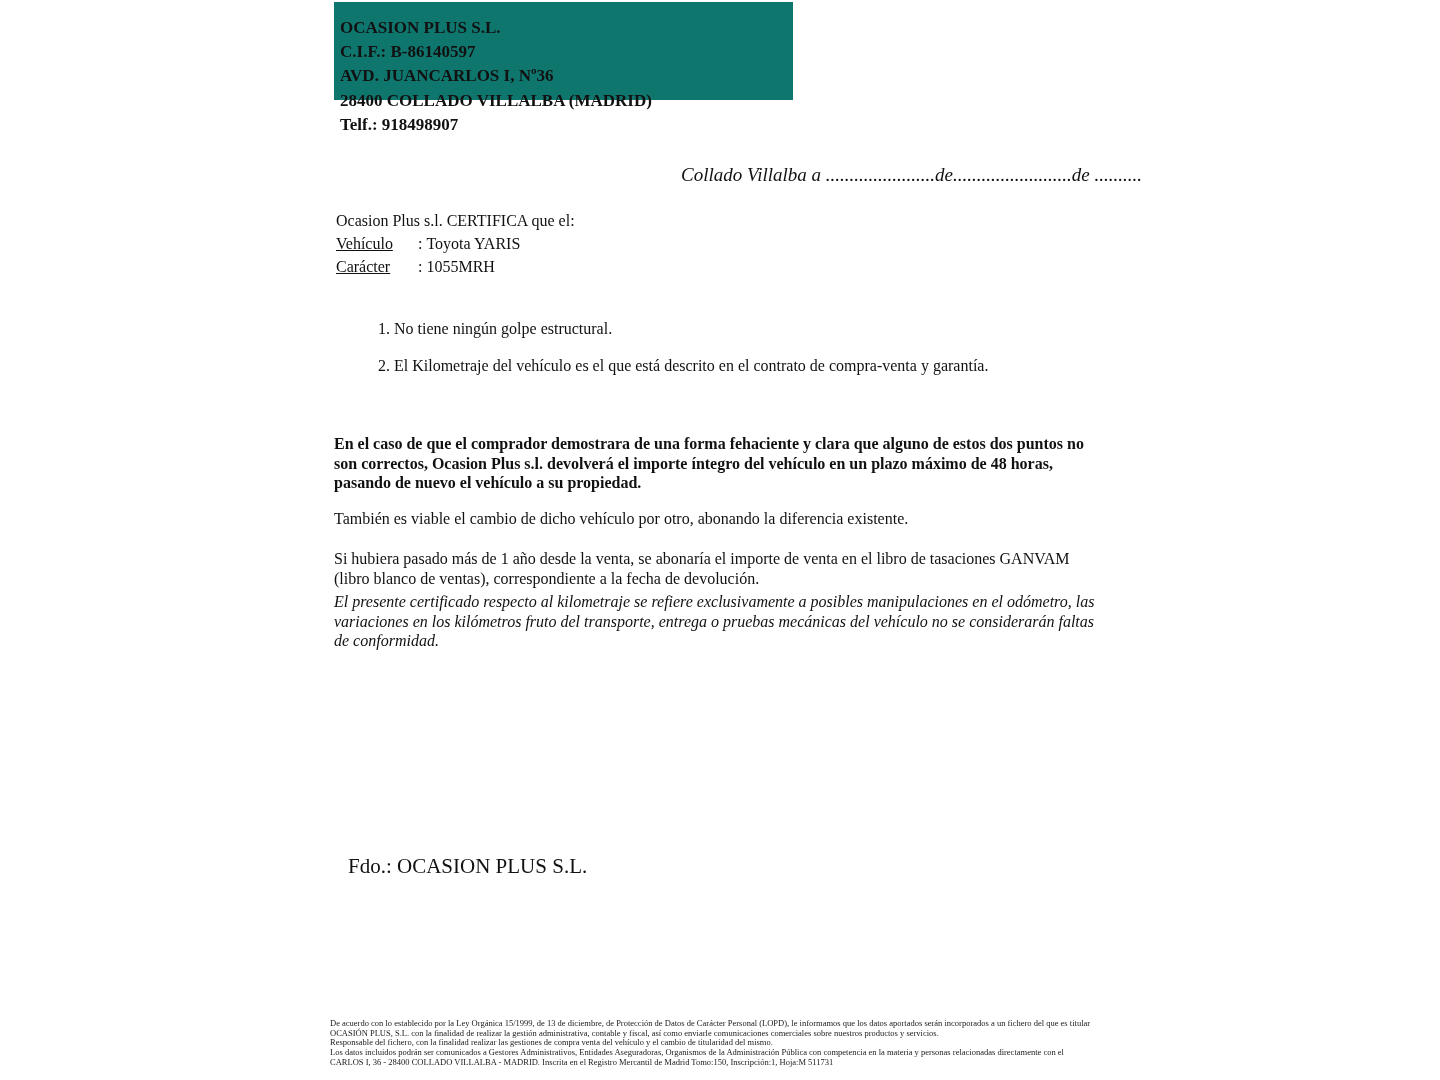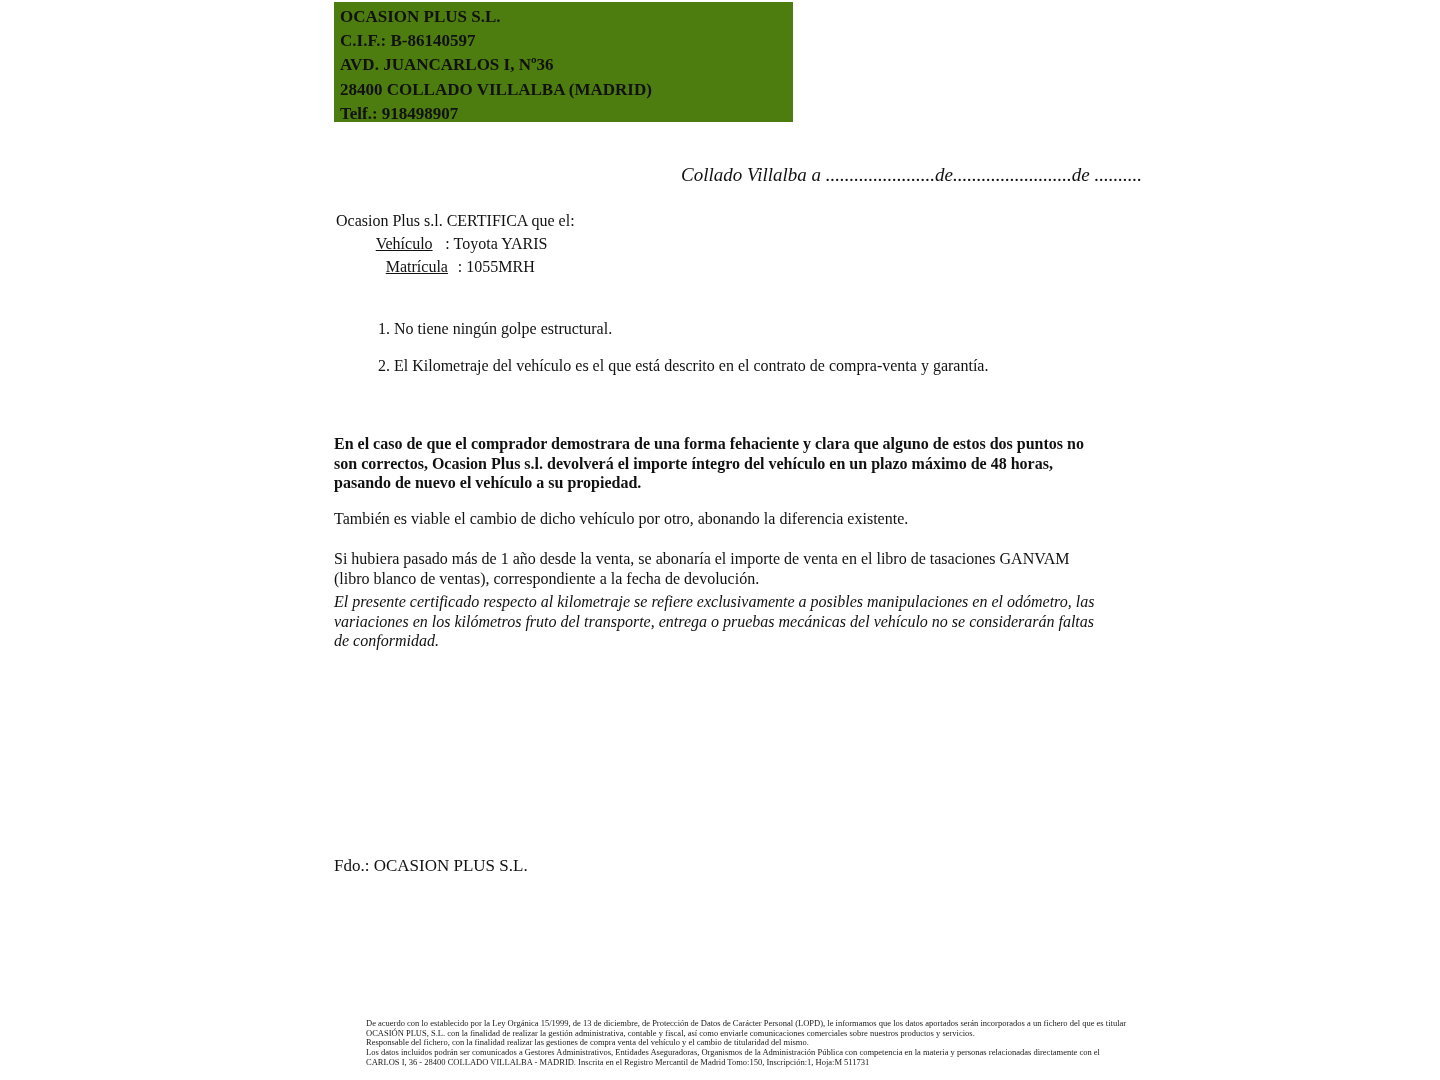--- a/index.html
+++ b/index.html
@@ -16,24 +16,24 @@
     color: #111111;
     overflow: hidden;
   }
 
   
   .header-box {
     position: absolute;
     left: 334px;
     top: 2px;
     width: 459px;
-    height: 120px;
-    background: #4d7c0f;
+    height: 98px;
+    background: #0f766e;
     box-sizing: border-box;
-    padding: 3px 0 0 6px;
+    padding: 14px 0 0 6px;
   }
   .header-line {
     font-size: 17px;
     font-weight: bold;
     line-height: 24.2px;
     white-space: nowrap;
   }
 
   
   .date-line {
@@ -46,21 +46,20 @@
     font-style: italic;
   }
 
   
   .cert-block {
     position: absolute;
     left: 336px;
     top: 209px;
     font-size: 16px;
     line-height: 23.2px;
-    text-align: center;
   }
   .field-label-wrap {
     display: inline-block;
     width: 82px;
   }
   .field-label {
     text-decoration: underline;
   }
   .field-sep {
     margin-right: 4px;
@@ -87,34 +86,33 @@
     line-height: 19.5px;
   }
   .para-1 { top: 434px; font-weight: bold; }
   .para-2 { top: 509px; }
   .para-3 { top: 549px; }
   .para-4 { top: 592px; font-style: italic; }
 
   
   .signature {
     position: absolute;
-    left: 334px;
+    left: 348px;
     top: 856px;
-    font-size: 17px;
+    font-size: 21px;
     line-height: 20px;
     white-space: nowrap;
   }
 
   
   .legal {
     position: absolute;
     left: 330px;
     top: 1019px;
     width: 780px;
-    margin-left: 36px;
   }
   .legal-line {
     font-size: 8.5px;
     line-height: 9.7px;
     white-space: nowrap;
     color: #1a1a1a;
   }
 </style>
 </head>
 <body>
@@ -130,21 +128,21 @@
   </div>
 
   <div class="date-line">Collado Villalba a .......................de.........................de ..........</div>
 
   <div class="cert-block">
     <div class="cert-intro">Ocasion Plus s.l. CERTIFICA que el:</div>
     <div class="cert-field">
       <span class="field-label-wrap"><span class="field-label">Vehículo</span></span><span class="field-sep">:</span><span class="field-value">Toyota YARIS</span>
     </div>
     <div class="cert-field">
-      <span class="field-label-wrap"><span class="field-label">Matrícula</span></span><span class="field-sep">:</span><span class="field-value">1055MRH</span>
+      <span class="field-label-wrap"><span class="field-label">Carácter</span></span><span class="field-sep">:</span><span class="field-value">1055MRH</span>
     </div>
   </div>
 
   <div class="point point-1">1. No tiene ningún golpe estructural.</div>
   <div class="point point-2">2. El Kilometraje del vehículo es el que está descrito en el contrato de compra-venta y garantía.</div>
 
   <div class="para para-1">En el caso de que el comprador demostrara de una forma fehaciente y clara que alguno de estos dos puntos no son correctos, Ocasion Plus s.l. devolverá el importe íntegro del vehículo en un plazo máximo de 48 horas, pasando de nuevo el vehículo a su propiedad.</div>
   <div class="para para-2">También es viable el cambio de dicho vehículo por otro, abonando la diferencia existente.</div>
   <div class="para para-3">Si hubiera pasado más de 1 año desde la venta, se abonaría el importe de venta en el libro de tasaciones GANVAM (libro blanco de ventas), correspondiente a la fecha de devolución.</div>
   <div class="para para-4">El presente certificado respecto al kilometraje se refiere exclusivamente a posibles manipulaciones en el odómetro, las variaciones en los kilómetros fruto del transporte, entrega o pruebas mecánicas del vehículo no se considerarán faltas de conformidad.</div>

